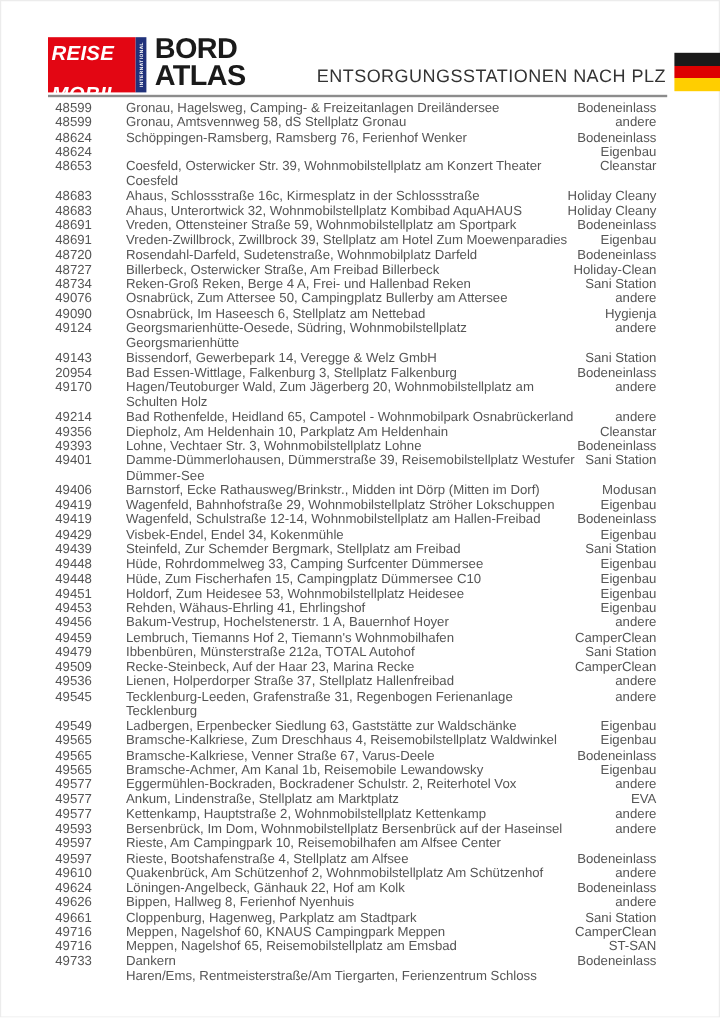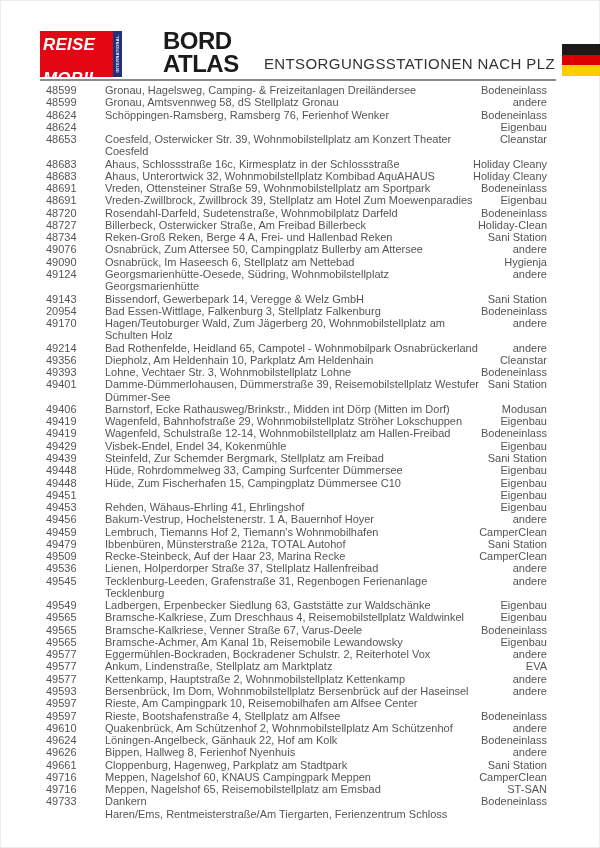--- a/index.html
+++ b/index.html
@@ -61,21 +61,21 @@
 
 <div class="page">
 
   <div class="logo-red" style="background: rgb(227, 6, 19);">
     <span class="word">REISE</span>
     <span class="word">MOBIL</span>
   </div>
   <div class="logo-blue" style="background: rgb(33, 50, 123);">
     <span>INTERNATIONAL</span>
   </div>
-  <div class="logo-black" style="color: rgb(26, 26, 26); margin-left: 34px;">
+  <div class="logo-black" style="color: rgb(26, 26, 26);">
     <div>BORD</div>
     <div>ATLAS</div>
   </div>
 
   <h1 class="page-title">ENTSORGUNGSSTATIONEN NACH PLZ</h1>
 
   <div class="flag">
       <div style="background: rgb(26, 26, 26);"></div>
       <div style="background: rgb(221, 0, 0);"></div>
       <div style="background: rgb(255, 206, 0);"></div>
@@ -283,20 +283,23 @@
       </div>
       <div class="row">
         <span class="plz">49448</span>
         <div>
           <div class="desc-line">Hüde, Zum Fischerhafen 15, Campingplatz Dümmersee C10</div>
         </div>
         <span class="type">Eigenbau</span>
       </div>
       <div class="row">
         <span class="plz">49451</span>
+        <div>
+          <div class="desc-line">Holdorf, Zum Heidesee 53, Wohnmobilstellplatz Heidesee</div>
+        </div>
         <span class="type">Eigenbau</span>
       </div>
       <div class="row">
         <span class="plz">49453</span>
         <div>
           <div class="desc-line">Rehden, Wähaus-Ehrling 41, Ehrlingshof</div>
         </div>
         <span class="type">Eigenbau</span>
       </div>
       <div class="row">

